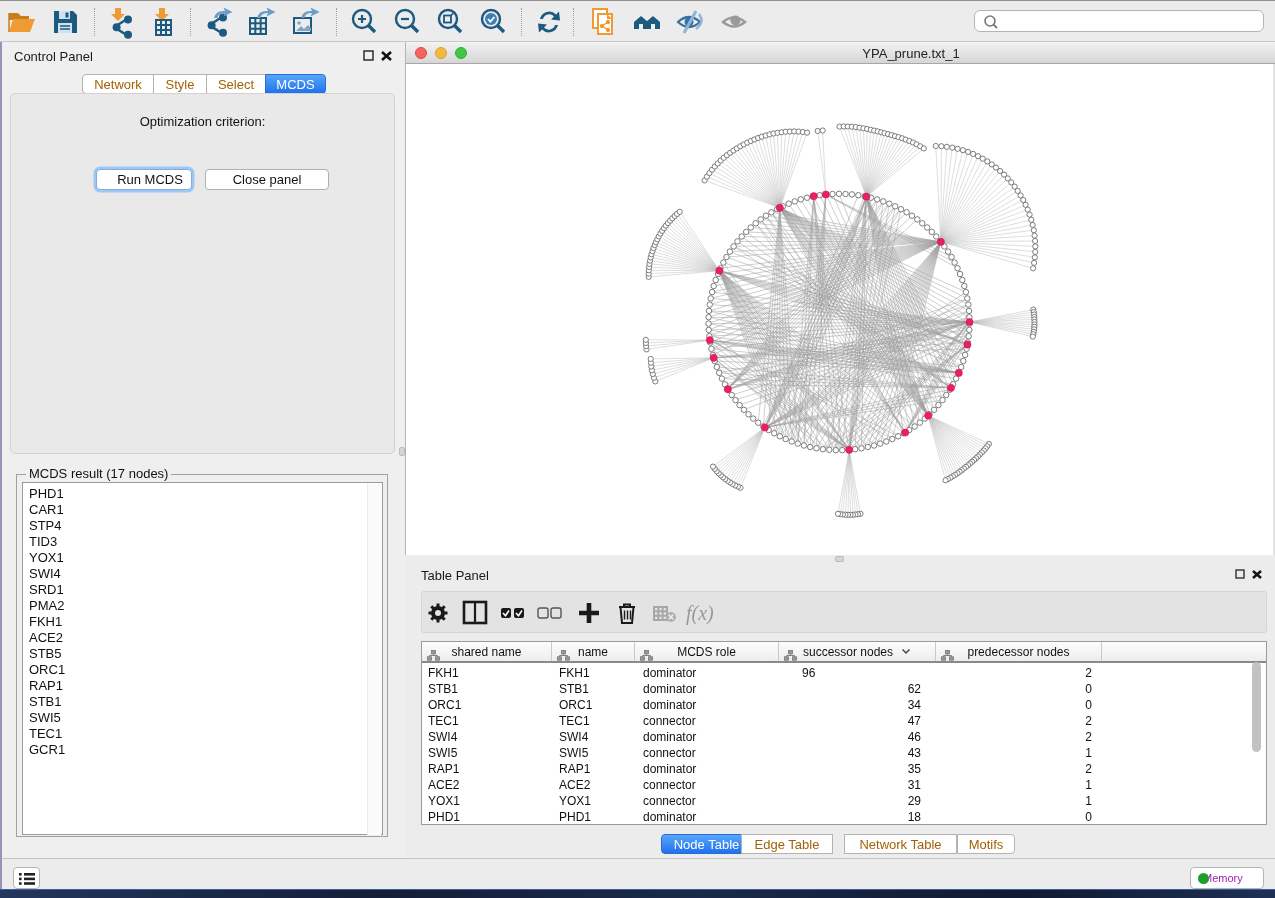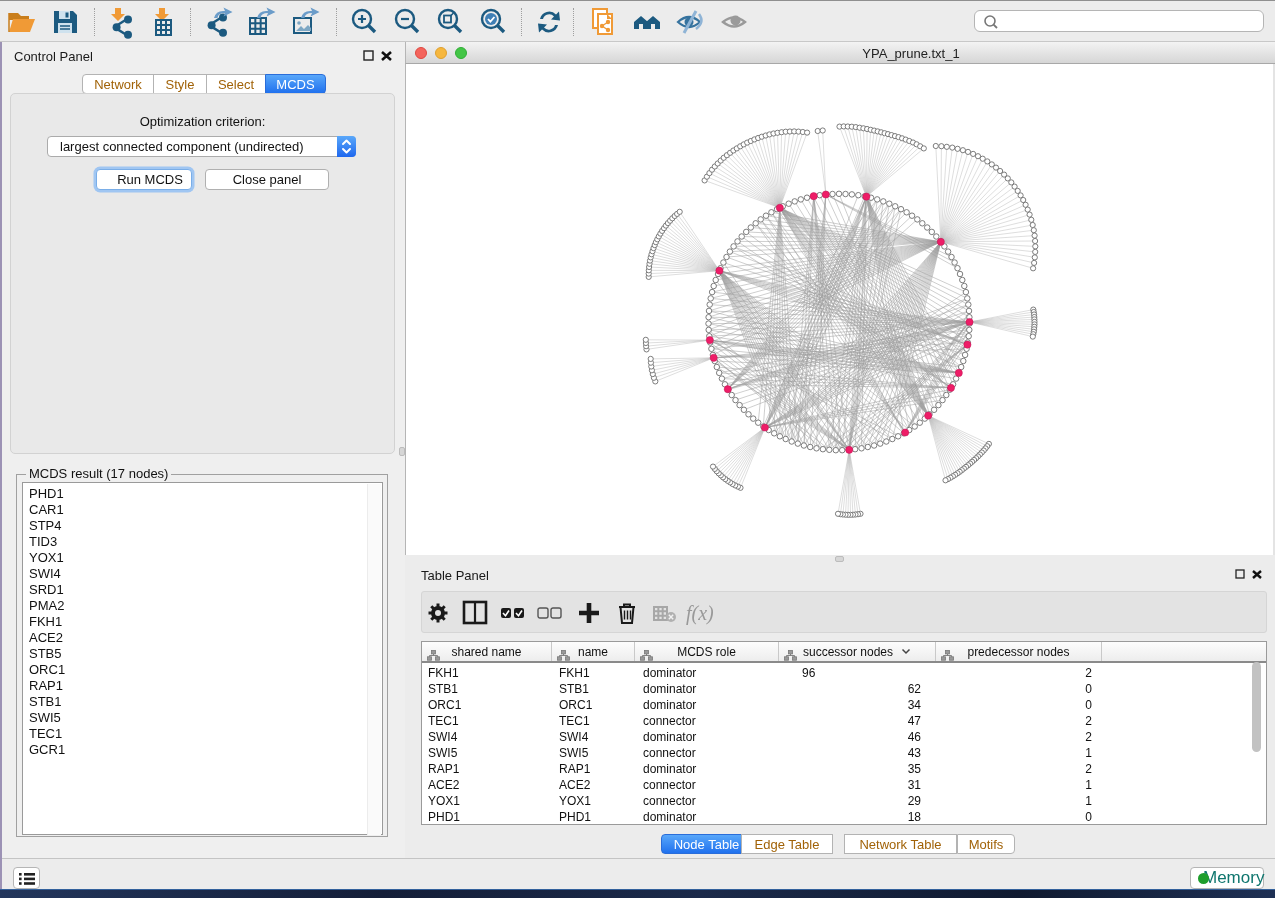--- a/index.html
+++ b/index.html
@@ -43,21 +43,21 @@
 #tp-toolbar { position:absolute; left:16px; top:36px; width:846px; height:42px; background:#e3e3e3; border:1px solid #d5d5d5; border-radius:3px; }
 #tbl { position:absolute; left:16px; top:86px; width:846px; height:184px; background:#fff; border:1px solid #9a9a9a; }
 #tbl-head { position:absolute; left:0; top:0; width:844px; height:21px; background:linear-gradient(#fdfdfd,#ededed); border-bottom:2px solid #8a8a8a; font-size:12px; color:#111; }
 .th { position:absolute; top:0; height:19px; border-right:1px solid #c9c9c9; text-align:center; line-height:20px; }
 .td { position:absolute; height:16px; font-size:12px; color:#111; line-height:16px; }
 #tbl-scroll { position:absolute; right:5px; top:20px; width:9px; height:90px; background:#c2c2c2; border-radius:5px; }
 
 #btabs { position:absolute; left:256px; top:279px; height:20px; }
 
 #statusbar { left:0; top:858px; width:1275px; height:31px; background:#ececec; border-top:1px solid #c4c4c4; }
-#membtn { position:absolute; left:1190px; top:8px; width:74px; height:22px; background:#fff; border:1px solid #b5b5b5; border-radius:4px; font-size:17px; color:#0f766e; line-height:20px; text-align:left; padding-left:12px; }
+#membtn { position:absolute; left:1190px; top:8px; width:74px; height:22px; background:#fff; border:1px solid #b5b5b5; border-radius:4px; font-size:11px; color:#a21caf; line-height:20px; text-align:left; padding-left:12px; }
 #memdot { position:absolute; left:7px; top:5px; width:11px; height:11px; border-radius:50%; background:#1e9e2d; }
 
 #strip { left:0; top:889px; width:1275px; height:9px; background:linear-gradient(90deg,#23365c,#141e38 30%,#1b2a4a 55%,#101a30 80%,#1e3054); border-top:1px solid #33619c; }
 #grip1 { position:absolute; left:399px; top:447px; width:6px; height:9px; background:#d6d6d6; border:1px solid #bcbcbc; border-radius:2px; }
 #grip2 { position:absolute; left:835px; top:556px; width:9px; height:6px; background:#d6d6d6; border:1px solid #bcbcbc; border-radius:2px; }
 #purpleedge { position:absolute; left:0; top:42px; width:2px; height:847px; background:#9c92b5; z-index:50; }
 </style>
 </head>
 <body>
 <div id="win">
@@ -194,23 +194,20 @@
         <path d="M2 2 L11 10 M11 2 L2 10" stroke="#111" stroke-width="2.6"></path>
       </svg>
     <div id="tabs">
         <div class="tab" style="left:0px;width:72px;border-radius:4px 0 0 4px;">Network</div>
 <div class="tab" style="left:71px;width:54px;">Style</div>
 <div class="tab" style="left:124px;width:60px;">Select</div>
 <div class="tab sel" style="left:183px;width:61px;border-radius:0 4px 4px 0;">MCDS</div>
       </div>
     <div id="tabpanel"></div>
     <div id="optlabel">Optimization criterion:</div>
-    <div id="dropdown">largest connected component (undirected)<div id="dd-btn"><svg width="19" height="21" viewBox="0 0 19 21">
-            <path d="M6 8 L9.5 4.5 L13 8 M6 13 L9.5 16.5 L13 13" stroke="#fff" stroke-width="2" fill="none" stroke-linecap="round" stroke-linejoin="round"></path>
-          </svg></div></div>
     <div id="runbtn" class="btn">Run MCDS</div>
     <div id="closebtn" class="btn">Close panel</div>
     <div id="fs"></div>
       <div id="fs-legend">MCDS result (17 nodes)</div>
     <div id="mcdslist">PHD1<br>CAR1<br>STP4<br>TID3<br>YOX1<br>SWI4<br>SRD1<br>PMA2<br>FKH1<br>ACE2<br>STB5<br>ORC1<br>RAP1<br>STB1<br>SWI5<br>TEC1<br>GCR1<div id="mcdstrack"></div></div>
   </div>
   <div id="netview" class="abs">
     <div id="net-titlebar">
       <div class="tl" style="left:9px;background:#f4645c;border:1px solid #df4840;"></div>
       <div class="tl" style="left:29px;background:#f6b73e;border:1px solid #dfa02e;"></div>

